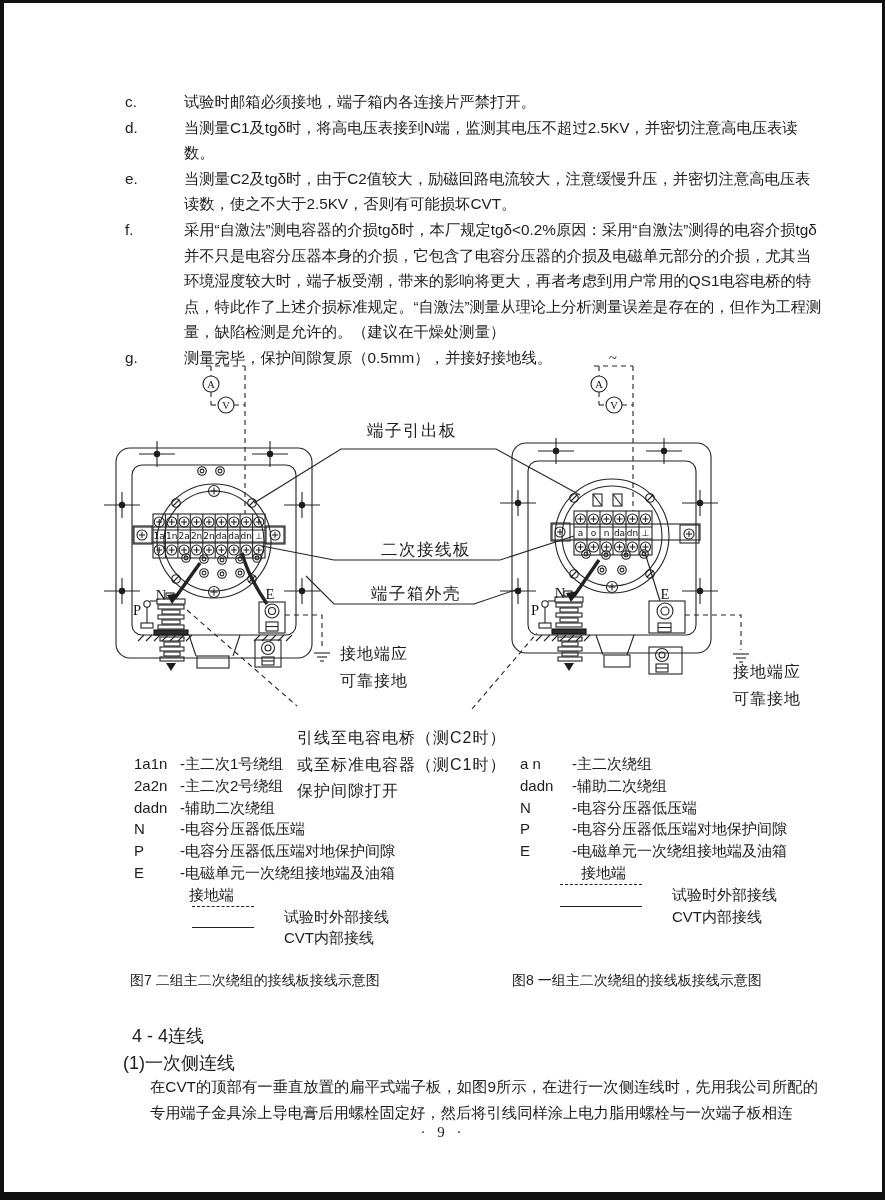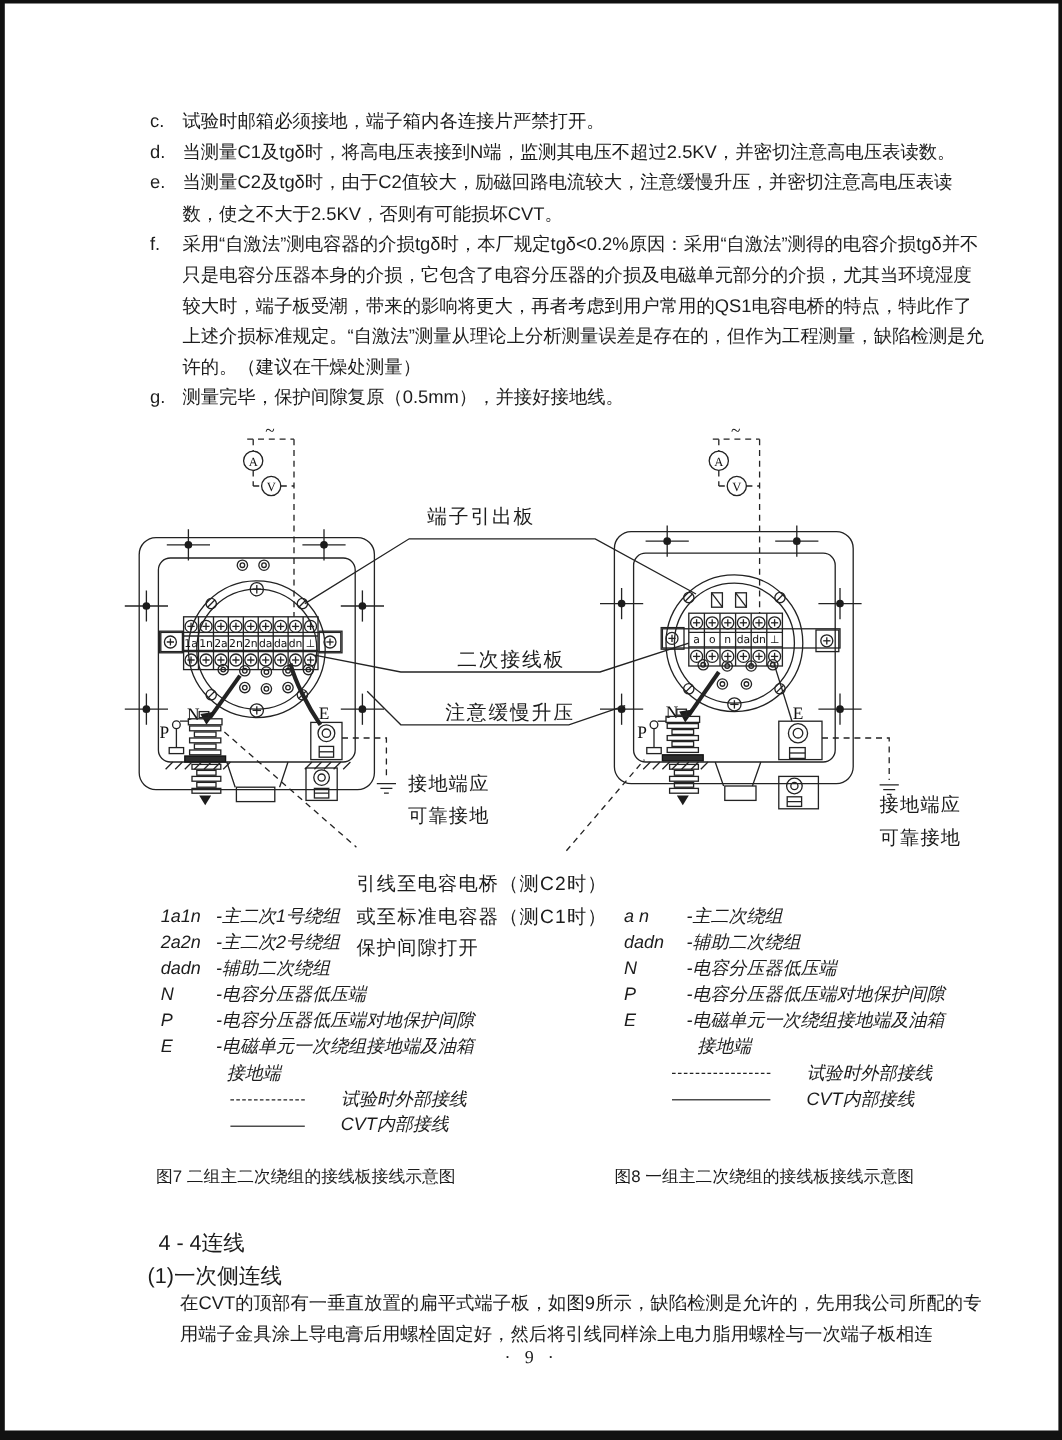--- a/index.html
+++ b/index.html
@@ -7,39 +7,39 @@
     position:relative; width:885px; height:1200px; background:#fff;
     box-sizing:border-box; overflow:hidden;
     border-top:3px solid #111; border-left:4px solid #111;
     border-right:3px solid #111; border-bottom:8px solid #111;
     font-family:"Liberation Sans","DejaVu Sans",sans-serif; color:#1c1c1c;
   }
   
   .notes{position:absolute; left:121px; top:86px; width:697px;}
   .note-item{display:flex; font-size:15.3px; line-height:25.6px;}
   .note-marker{flex:0 0 27px;}
-  .note-text{flex:1;}
+  .note-text{flex:1;margin-left:32px;}
   
   .fig{position:absolute; left:0; top:340px;}
   .fig path,.fig rect,.fig circle,.fig line,.fig polyline{stroke:#232323;fill:none;stroke-width:1.1;}
   .fig .dsh{stroke-dasharray:5 4;}
   .fig .bold{stroke-width:3.4;}
   .fig polygon,.fig .fdot,.fig .fill{fill:#1c1c1c;stroke:none;}
   .fig .dark{fill:#2d2d2d;stroke:#111;}
   .fig text{fill:#111;stroke:none;}
   .fig .lt{font-family:"DejaVu Sans",sans-serif;font-size:9px;text-anchor:middle;}
   .fig .sr{font-family:"Liberation Serif","DejaVu Serif",serif;font-size:14.5px;text-anchor:middle;}
   .fig .mt{font-family:"Liberation Serif","DejaVu Serif",serif;font-size:10.5px;text-anchor:middle;}
   
   .diag-label{position:absolute; font-size:16.5px; letter-spacing:1.5px; white-space:nowrap;}
   .small-note{position:absolute; font-size:16px; letter-spacing:1px; white-space:nowrap;}
   .small-note div{line-height:26.5px;}
   
   .legend{position:absolute; font-size:15px;}
-  .lrow{display:flex; align-items:center; line-height:21.8px; white-space:nowrap;font-style:italic;}
+  .lrow{display:flex; line-height:21.8px; white-space:nowrap;}
   .lterm{flex:0 0 46px;}
   .legend-right .lterm{flex:0 0 52px;}
   .lcont{padding-left:9px;}
   .lsample{display:inline-block; height:0; border-top:1.8px solid #222; margin-right:30px;}
   .lsample.dashed{border-top-style:dashed;}
   .legend-left .lsample{width:62px; margin-left:58px;}
   .legend-right .lsample{width:82px; margin-left:40px;}
   .caption{position:absolute; font-size:14px; white-space:nowrap;}
   .bottom-h{position:absolute; font-size:18px; white-space:nowrap;}
   .bottom-para{position:absolute; font-size:15.3px; line-height:26px; text-align:justify;}
@@ -361,23 +361,23 @@
 
     <g>
       <path d="M250,500 L337,446 H492 L576,492"></path>
       <path d="M258,543 L330,557 H496 L570,533"></path>
       <path d="M302,573 L330,601 H470 L517,585"></path>
       <path class="dsh" d="M183,607 L293,703"></path>
       <path class="dsh" d="M468,706 L533,630"></path>
     </g>
   </svg>
 
-  <div class="diag-label" style="left:352px; top:417px;">端子引出板</div>
+  <div class="diag-label" style="left:363px; top:417px;">端子引出板</div>
   <div class="diag-label" style="left:377px; top:536px;">二次接线板</div>
-  <div class="diag-label" style="left:367px; top:580px;">注意缓慢升压</div>
+  <div class="diag-label" style="left:367px; top:580px;">端子箱外壳</div>
 
   <div class="small-note" style="left:336px; top:638px;">
     <div>接地端应</div>
     <div>可靠接地</div>
   </div>
   <div class="small-note" style="left:729px; top:656px;">
     <div>接地端应</div>
     <div>可靠接地</div>
   </div>
   <div class="small-note" style="left:293px; top:722px;">
@@ -458,16 +458,16 @@
         <span class="lsample"></span>
         <span>CVT内部接线</span>
       </div>
   </div>
 
   <div class="caption" style="left:126px; top:969px;">图7 二组主二次绕组的接线板接线示意图</div>
   <div class="caption" style="left:508px; top:969px;">图8 一组主二次绕组的接线板接线示意图</div>
 
   <div class="bottom-h" style="left:128px; top:1021px;">4 - 4连线</div>
   <div class="bottom-h" style="left:119px; top:1048px;">(1)一次侧连线</div>
-  <div class="bottom-para" style="left:146px; top:1071px; width:668px;">在CVT的顶部有一垂直放置的扁平式端子板，如图9所示，缺陷检测是允许的，先用我公司所配的专用端子金具涂上导电膏后用螺栓固定好，然后将引线同样涂上电力脂用螺栓与一次端子板相连</div>
+  <div class="bottom-para" style="left:146px; top:1071px; width:668px;">在CVT的顶部有一垂直放置的扁平式端子板，如图9所示，在进行一次侧连线时，先用我公司所配的专用端子金具涂上导电膏后用螺栓固定好，然后将引线同样涂上电力脂用螺栓与一次端子板相连</div>
 
   <div class="pagenum">· 9 ·</div>
 </div>
 
 </body></html>

